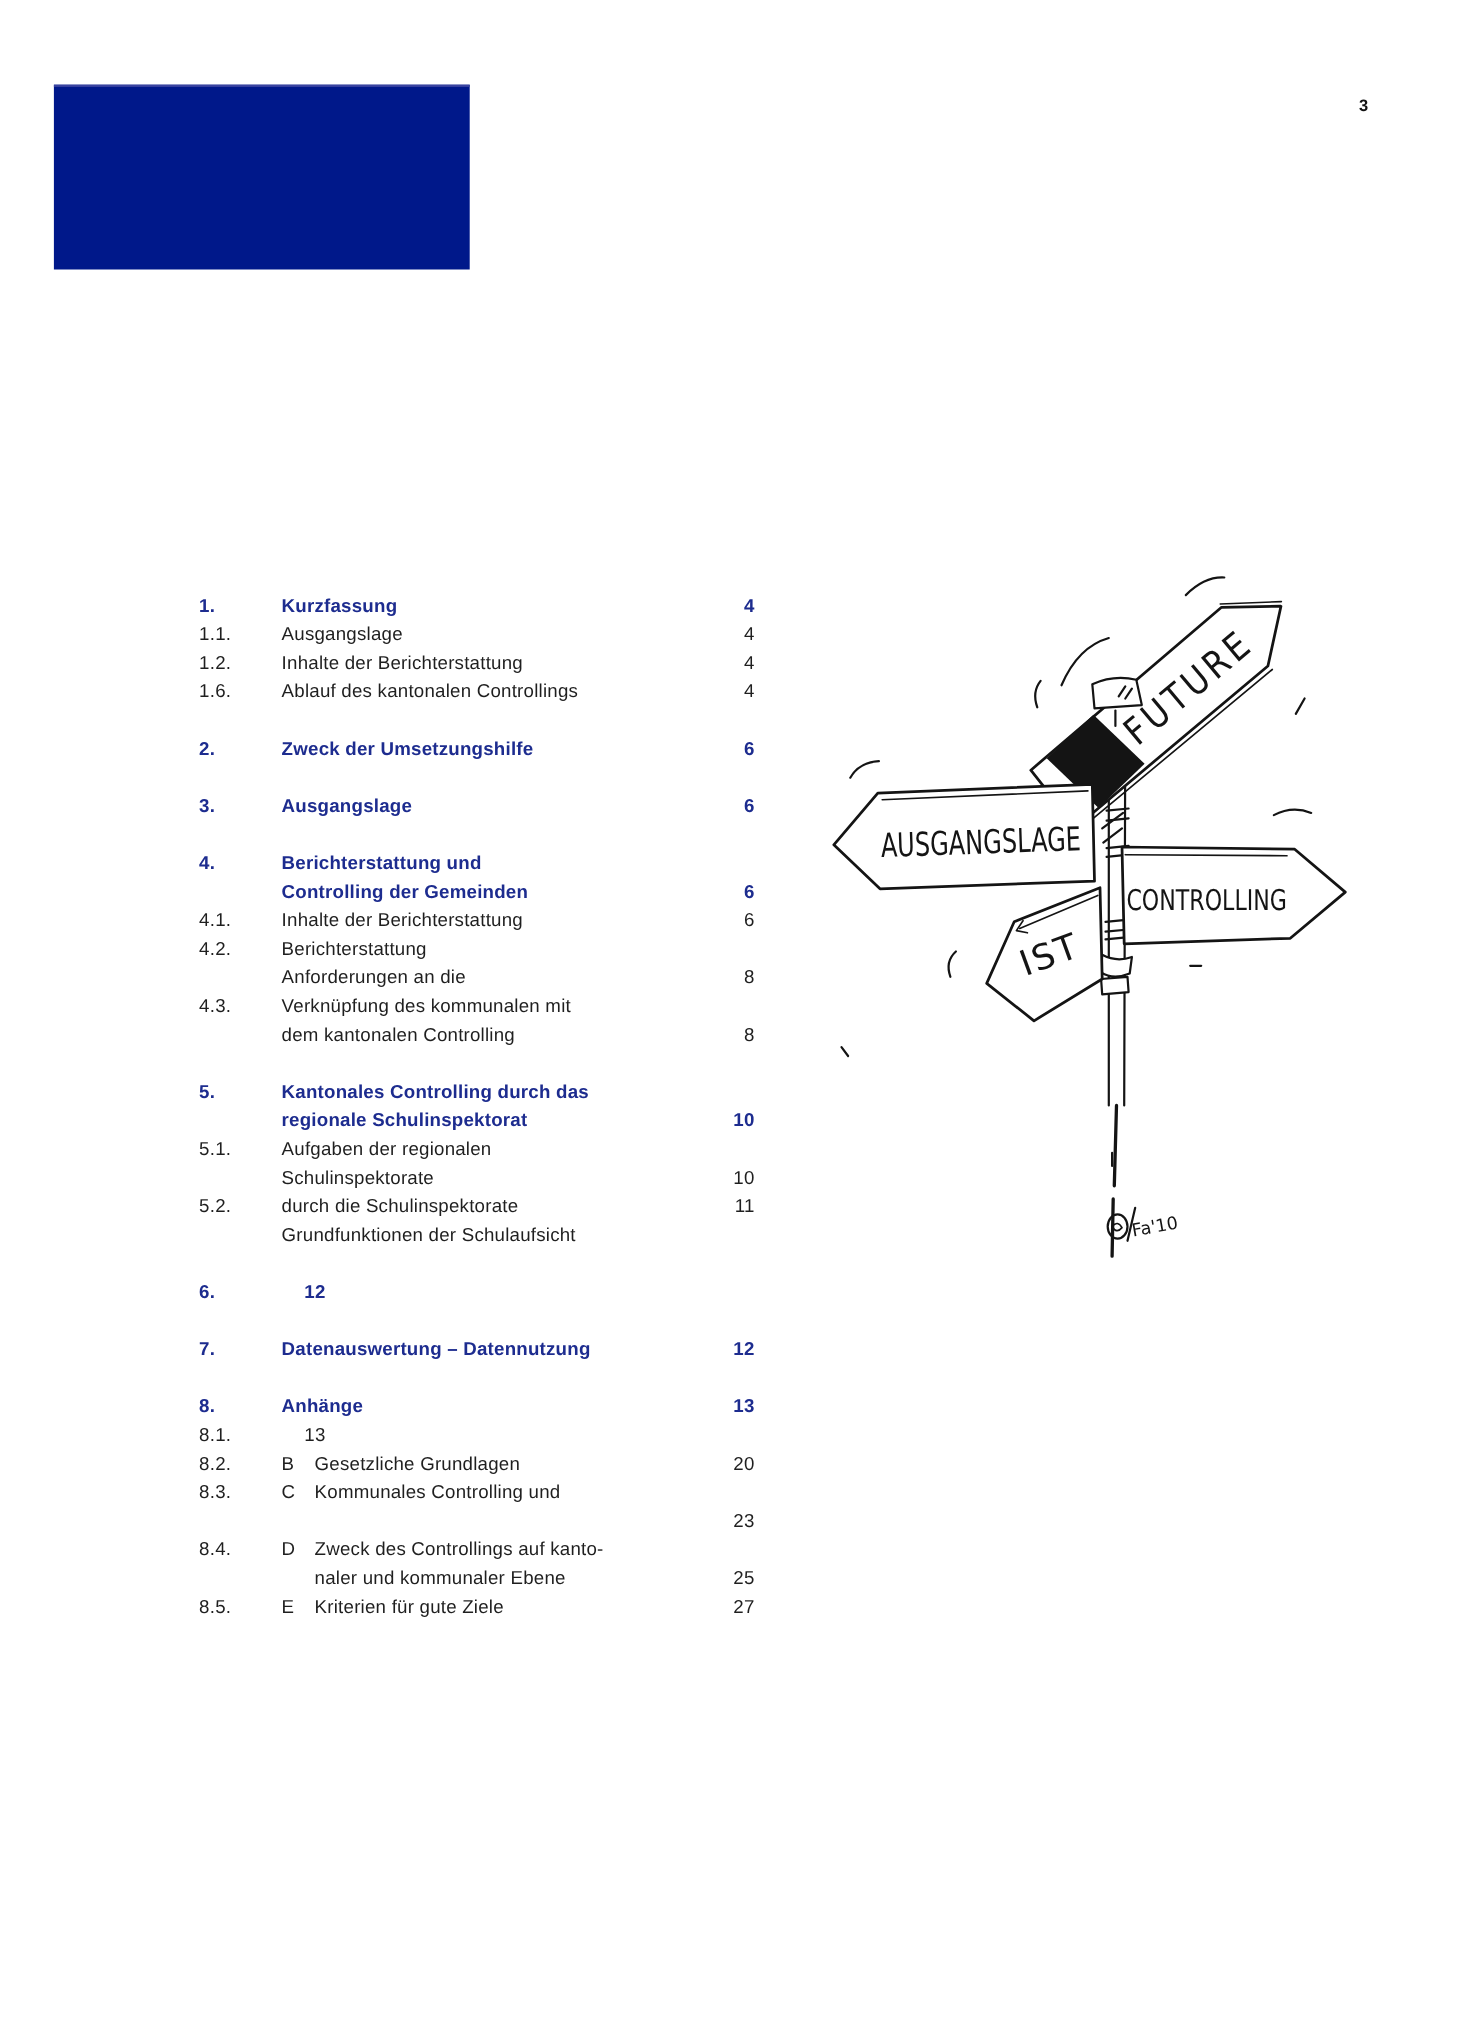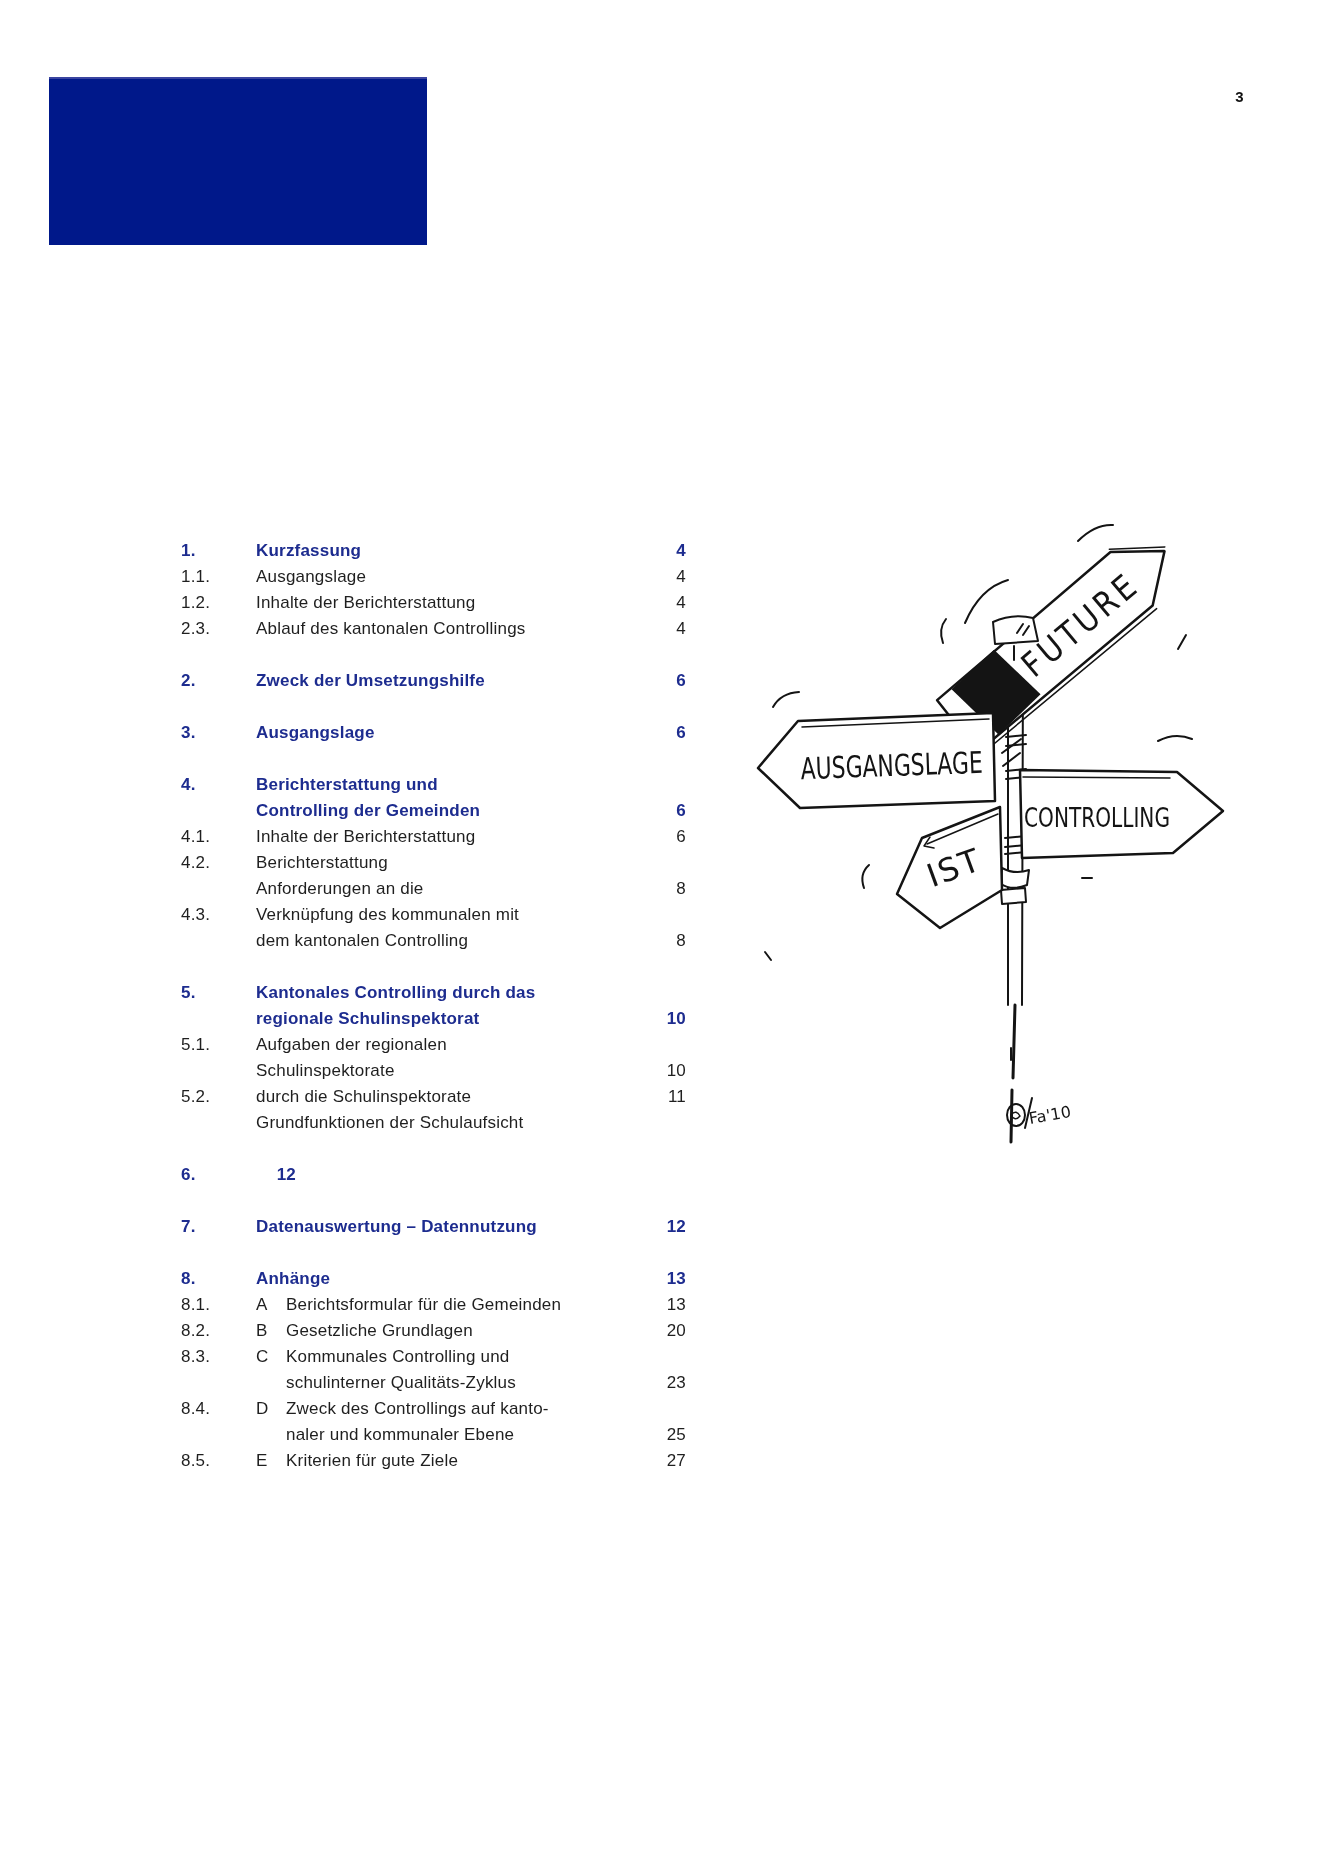--- a/index.html
+++ b/index.html
@@ -61,21 +61,21 @@
       <div class="toc-entry">
         <span class="num">1.2.</span>
         <div class="body">
           <div class="line">Inhalte der Berichterstattung</div>
         </div>
         <div class="page">
           <div style="margin-top: 0px;">4</div>
         </div>
       </div>
       <div class="toc-entry">
-        <span class="num">2.3.</span>
+        <span class="num">1.6.</span>
         <div class="body">
           <div class="line">Ablauf des kantonalen Controllings</div>
         </div>
         <div class="page">
           <div style="margin-top: 0px;">4</div>
         </div>
       </div>
     </div>
     <div class="toc-group">
       <div class="toc-entry bold">
@@ -196,41 +196,37 @@
         <span class="num">8.</span>
         <div class="body">
           <div class="line">Anhänge</div>
         </div>
         <div class="page">
           <div style="margin-top: 0px;">13</div>
         </div>
       </div>
       <div class="toc-entry">
         <span class="num">8.1.</span>
-        <div class="body">
-          <div class="line"><span class="letter">A</span><span>Berichtsformular für die Gemeinden</span></div>
-        </div>
         <div class="page">
           <div style="margin-top: 0px;">13</div>
         </div>
       </div>
       <div class="toc-entry">
         <span class="num">8.2.</span>
         <div class="body">
           <div class="line"><span class="letter">B</span><span>Gesetzliche Grundlagen</span></div>
         </div>
         <div class="page">
           <div style="margin-top: 0px;">20</div>
         </div>
       </div>
       <div class="toc-entry">
         <span class="num">8.3.</span>
         <div class="body">
           <div class="line"><span class="letter">C</span><span>Kommunales Controlling und</span></div>
-          <div class="line cont">schulinterner Qualitäts-Zyklus</div>
         </div>
         <div class="page">
           <div style="margin-top: 26px;">23</div>
         </div>
       </div>
       <div class="toc-entry">
         <span class="num">8.4.</span>
         <div class="body">
           <div class="line"><span class="letter">D</span><span>Zweck des Controllings auf kanto-</span></div>
           <div class="line cont">naler und kommunaler Ebene</div>

